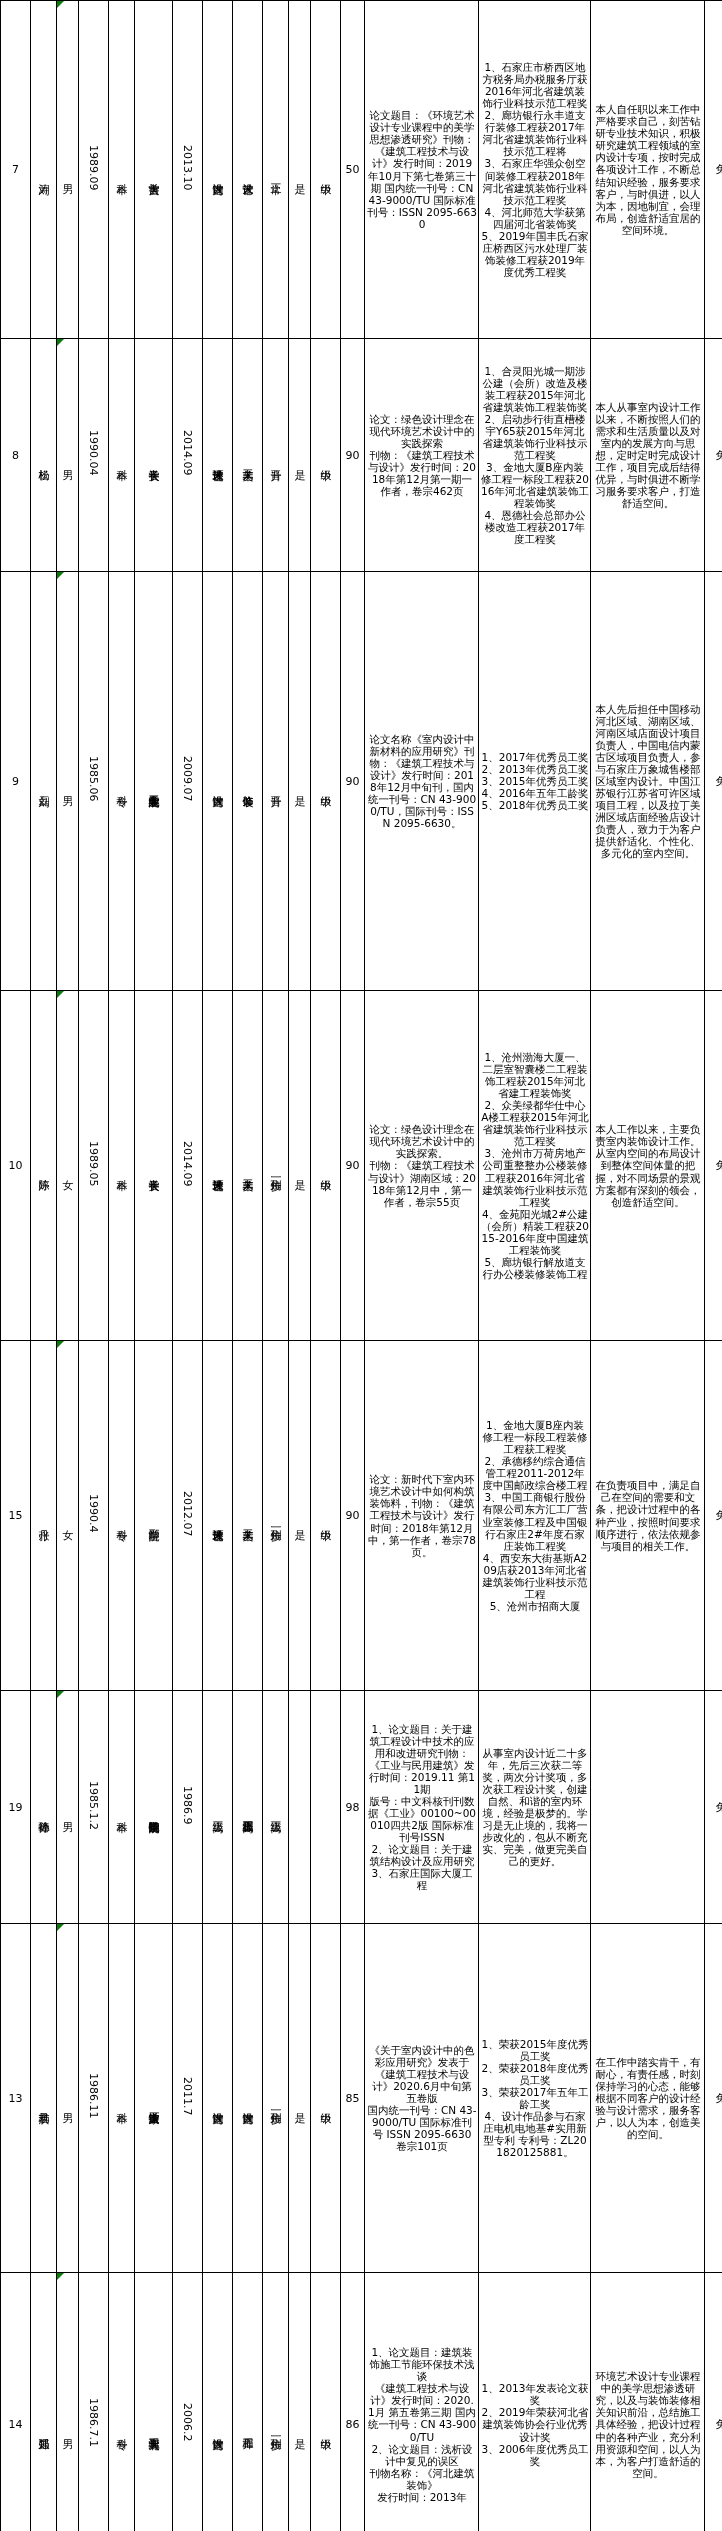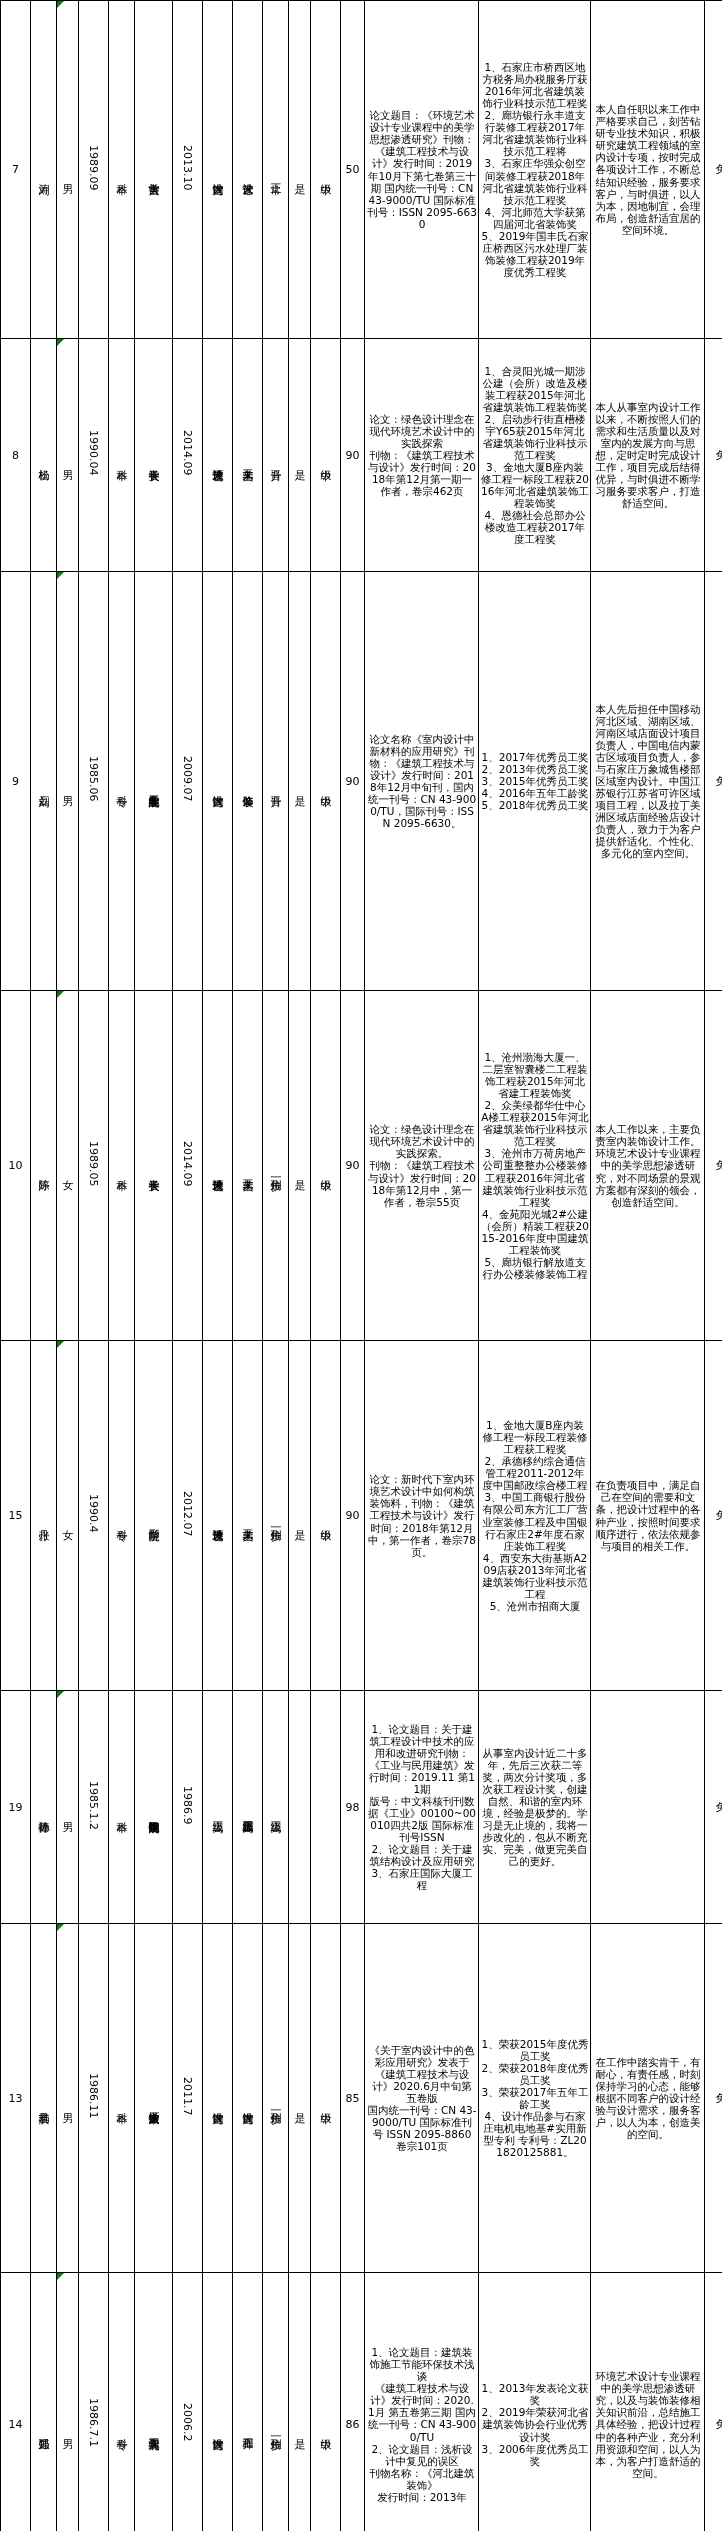--- a/index.html
+++ b/index.html
@@ -200,31 +200,31 @@
           <td class="vcell"><span class="vtext">长春大学</span></td>
           <td class="vcell"><span class="vtext num">2014.09</span></td>
           <td class="vcell"><span class="vtext">环境艺术设计</span></td>
           <td class="vcell"><span class="vtext">工艺美术</span></td>
           <td class="vcell"><span class="vtext">一步到位</span></td>
           <td class="vcell"><span class="vtext">是</span></td>
           <td class="vcell"><span class="vtext">中级</span></td>
           <td class="hcell">90</td>
           <td>
             <div class="ptext">论文：绿色设计理念在现代环境艺术设计中的实践探索。
-刊物：《建筑工程技术与设计》发行时间：2018年第12月中，第一作者，卷宗55页</div>
+刊物：《建筑工程技术与设计》湖南区域：2018年第12月中，第一作者，卷宗55页</div>
           </td>
           <td>
             <div class="ptext">1、沧州渤海大厦一、二层室智囊楼二工程装饰工程获2015年河北省建工程装饰奖
 2、众美绿都华仕中心A楼工程获2015年河北省建筑装饰行业科技示范工程奖
 3、沧州市万荷房地产公司重整整办公楼装修工程获2016年河北省建筑装饰行业科技示范工程奖
 4、金苑阳光城2#公建（会所）精装工程获2015-2016年度中国建筑工程装饰奖
 5、廊坊银行解放道支行办公楼装修装饰工程</div>
           </td>
           <td>
-            <div class="ptext">本人工作以来，主要负责室内装饰设计工作。环境艺术设计专业课程中的美学思想渗透研究，对不同场景的景观方案都有深刻的领会，创造舒适空间。</div>
+            <div class="ptext">本人工作以来，主要负责室内装饰设计工作。从室内空间的布局设计到整体空间体量的把握，对不同场景的景观方案都有深刻的领会，创造舒适空间。</div>
           </td>
           <td class="hcell">免试</td>
         </tr>
         <tr style="height: 350px;">
           <td class="hcell">15</td>
           <td class="vcell"><span class="vtext">张丹</span></td>
           <td class="vcell"><span class="flag"></span><span class="vtext">女</span></td>
           <td class="vcell"><span class="vtext num">1990.4</span></td>
           <td class="vcell"><span class="vtext">专科</span></td>
           <td class="vcell"><span class="vtext">邢台学院</span></td>
@@ -287,21 +287,21 @@
           <td class="vcell"><span class="vtext">石家庄铁道大学</span></td>
           <td class="vcell"><span class="vtext num">2011.7</span></td>
           <td class="vcell"><span class="vtext">室内设计</span></td>
           <td class="vcell"><span class="vtext">室内设计</span></td>
           <td class="vcell"><span class="vtext">一步到位</span></td>
           <td class="vcell"><span class="vtext">是</span></td>
           <td class="vcell"><span class="vtext">中级</span></td>
           <td class="hcell">85</td>
           <td>
             <div class="ptext">《关于室内设计中的色彩应用研究》发表于《建筑工程技术与设计》2020.6月中旬第五卷版
-国内统一刊号：CN 43-9000/TU 国际标准刊号 ISSN 2095-8860 卷宗101页</div>
+国内统一刊号：CN 43-9000/TU 国际标准刊号 ISSN 2095-6630 卷宗101页</div>
           </td>
           <td>
             <div class="ptext">1、荣获2015年度优秀员工奖
 2、荣获2018年度优秀员工奖
 3、荣获2017年五年工龄工奖
 4、设计作品参与石家庄电机电地基#实用新型专利 专利号：ZL201820125881。</div>
           </td>
           <td>
             <div class="ptext">在工作中踏实肯干，有耐心，有责任感，时刻保持学习的心态，能够根据不同客户的设计经验与设计需求，服务客户，以人为本，创造美的空间。</div>
           </td>

